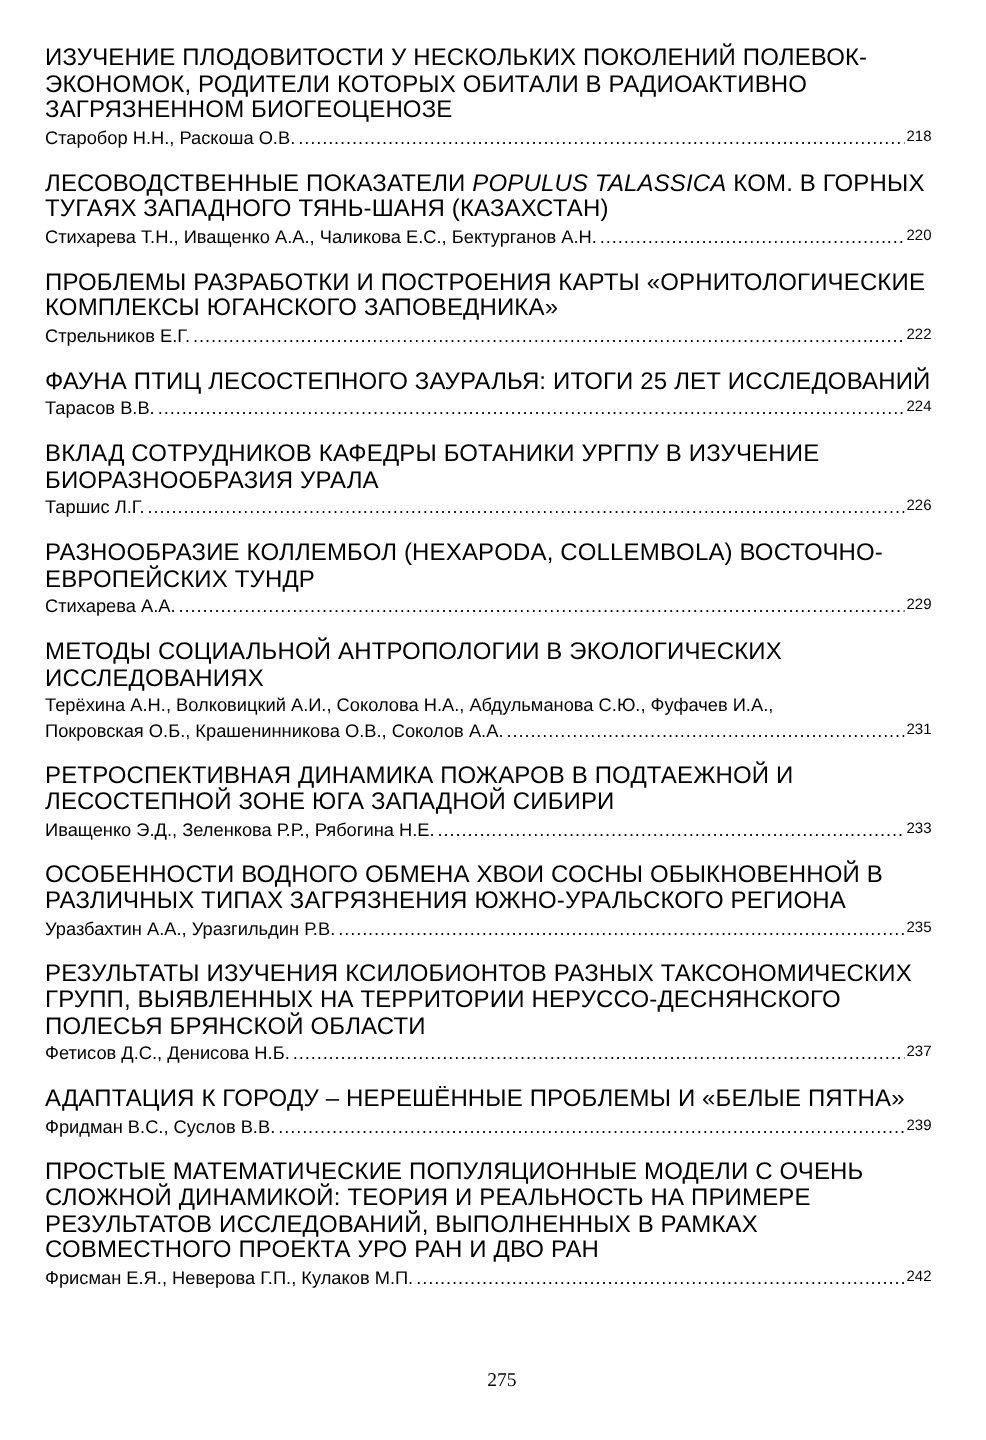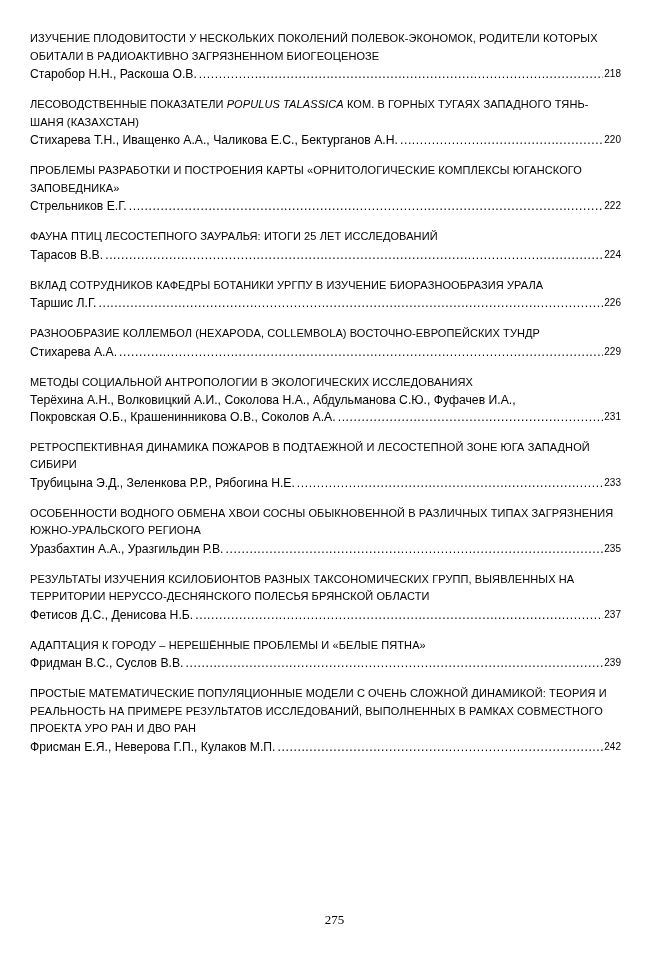--- a/index.html
+++ b/index.html
@@ -25,21 +25,21 @@
     padding: 30px 36px 0 30px;
   }
   .entries {
     display: block;
   }
   .entry {
     margin-bottom: 14px;
   }
   .entry-title {
     font-family: "Liberation Sans", sans-serif;
-    font-size: 11px;
+    font-size: 16px;
     line-height: 17.5px;
     letter-spacing: 0.1px;
     text-transform: uppercase;
     color: #000;
     margin: 0 0 1px 0;
     white-space: pre-line;
   }
   .entry-title .ital {
     font-style: italic;
   }
@@ -160,21 +160,21 @@
       <div class="authors-row">
         <span class="authors">Покровская О.Б., Крашенинникова О.В., Соколов А.А.</span>
         <span class="dots">..................................................................................................................................................................</span>
         <span class="page-num">231</span>
       </div>
     </div>
 
     <div class="entry">
       <div class="entry-title">РЕТРОСПЕКТИВНАЯ ДИНАМИКА ПОЖАРОВ В ПОДТАЕЖНОЙ И ЛЕСОСТЕПНОЙ ЗОНЕ ЮГА ЗАПАДНОЙ СИБИРИ</div>
       <div class="authors-row">
-        <span class="authors">Трубицына Э.Д., Зеленкова Р.Р., Рябогина Н.Е.</span>
+        <span class="authors">Иващенко Э.Д., Зеленкова Р.Р., Рябогина Н.Е.</span>
         <span class="dots">..................................................................................................................................................................</span>
         <span class="page-num">233</span>
       </div>
     </div>
 
     <div class="entry">
       <div class="entry-title">ОСОБЕННОСТИ ВОДНОГО ОБМЕНА ХВОИ СОСНЫ ОБЫКНОВЕННОЙ В РАЗЛИЧНЫХ ТИПАХ ЗАГРЯЗНЕНИЯ ЮЖНО-УРАЛЬСКОГО РЕГИОНА</div>
       <div class="authors-row">
         <span class="authors">Уразбахтин А.А., Уразгильдин Р.В.</span>
         <span class="dots">..................................................................................................................................................................</span>

